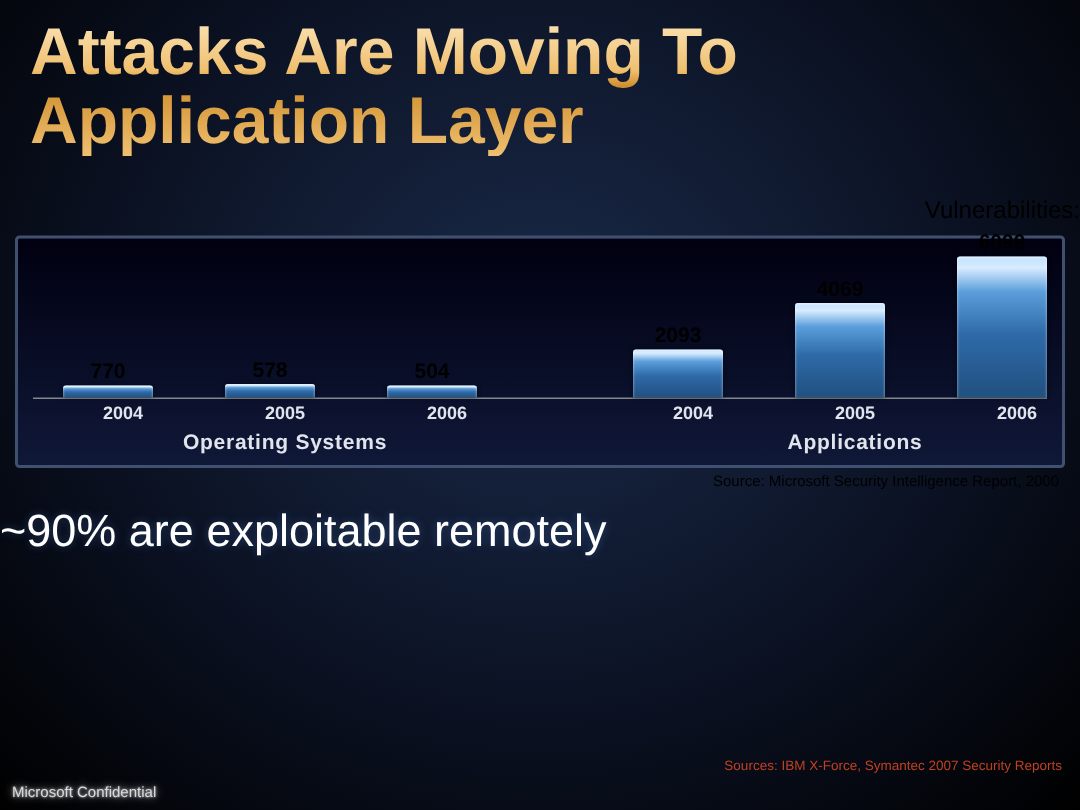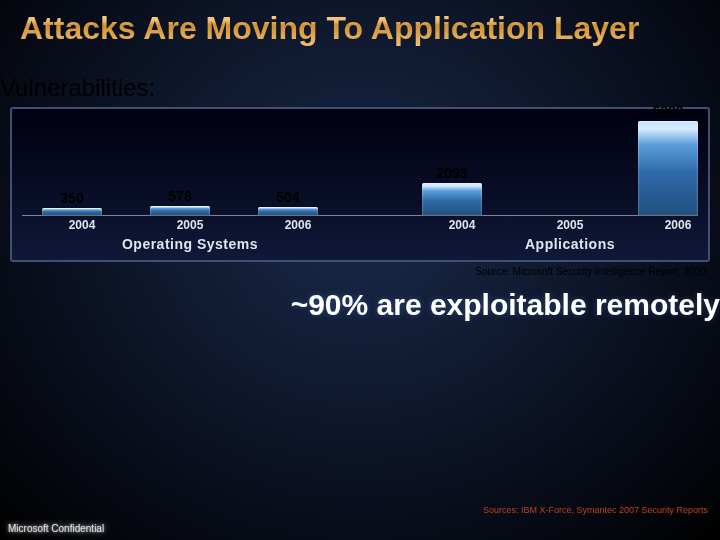--- a/index.html
+++ b/index.html
@@ -12,33 +12,33 @@
     font-family: "Segoe UI", Arial, sans-serif;
     overflow: hidden;
     position: relative;
   }
   .slide {
     width: 720px;
     height: 540px;
     position: relative;
   }
   .title {
-    font-size: 32px;
+    font-size: 44px;
     font-weight: 600;
     background: linear-gradient(to bottom, #fff0d0 0%, #f0c070 45%, #d09030 55%, #f0c070 100%);
     -webkit-background-clip: text;
     -webkit-text-fill-color: transparent;
     background-clip: text;
     line-height: 1.05;
     padding: 12px 20px 0 20px;
   }
   .chart-title {
-    text-align: left;
+    text-align: right;
     color: #000;
-    font-size: 24px;
+    font-size: 16px;
     font-weight: 400;
     background: transparent;
     line-height: 1.15;
     margin-top: 28px;
   }
   .chart-title .l1 { display:block; }
   .chart-title .l2 { display:block; font-weight:700; }
   .chart-wrap {
     margin: 6px 10px 0 10px;
   }
@@ -99,24 +99,24 @@
     color: #e0e4ec;
     letter-spacing: 0.5px;
   }
   .source-right {
     text-align: right;
     color: #000;
     font-size: 10px;
     margin: 4px 14px 0 0;
   }
   .callouts {
-    text-align: right;
+    text-align: left;
     margin-top: 10px;
     font-size: 30px;
-    font-weight: 700;
+    font-weight: 400;
     color: #fff;
     line-height: 1.2;
     text-shadow: 0 0 6px rgba(100,160,255,0.3);
   }
   .bottom-source {
     position: absolute;
     bottom: 25px;
     right: 12px;
     font-size: 9px;
     color: #c04020;
@@ -139,34 +139,38 @@
   <div class="title">Attacks Are Moving To Application Layer</div>
 
   <div class="chart-title">
     <span class="l1">Vulnerabilities:</span>
   </div>
 
   <div class="chart-wrap">
     <div class="chart-box">
       <div class="plot-area" id="plot">
           <div class="bar-slot" style="left: 20px;">
-            <div class="bar-label">350</div>
+            <div class="bar-label">770</div>
             <div class="bar" style="height: 7.38462px;"></div>
           </div>
           <div class="bar-slot" style="left: 128px;">
             <div class="bar-label">578</div>
             <div class="bar" style="height: 8.89231px;"></div>
           </div>
           <div class="bar-slot" style="left: 236px; margin-top: 44px;">
             <div class="bar-label">504</div>
             <div class="bar" style="height: 7.75385px;"></div>
           </div>
           <div class="bar-slot" style="left: 400px;">
             <div class="bar-label">2093</div>
             <div class="bar" style="height: 32.2px;"></div>
+          </div>
+          <div class="bar-slot" style="left: 508px;">
+            <div class="bar-label">4069</div>
+            <div class="bar" style="height: 62.6px;"></div>
           </div>
           <div class="bar-slot" style="left: 616px;">
             <div class="bar-label">6099</div>
             <div class="bar" style="height: 93.8308px;"></div>
           </div>
         </div>
       <div class="x-labels" id="xlabels">
           <div class="x-label" style="left: 20px;">2004</div>
           <div class="x-label" style="left: 128px;">2005</div>
           <div class="x-label" style="left: 236px;">2006</div>

